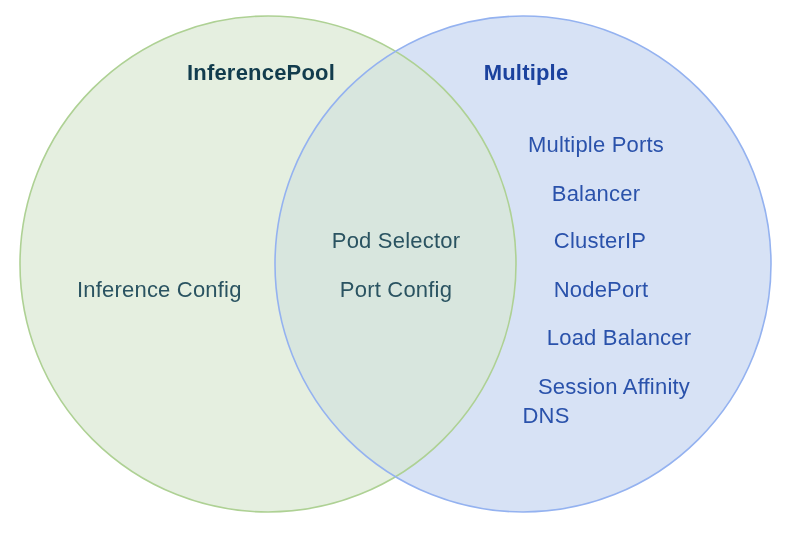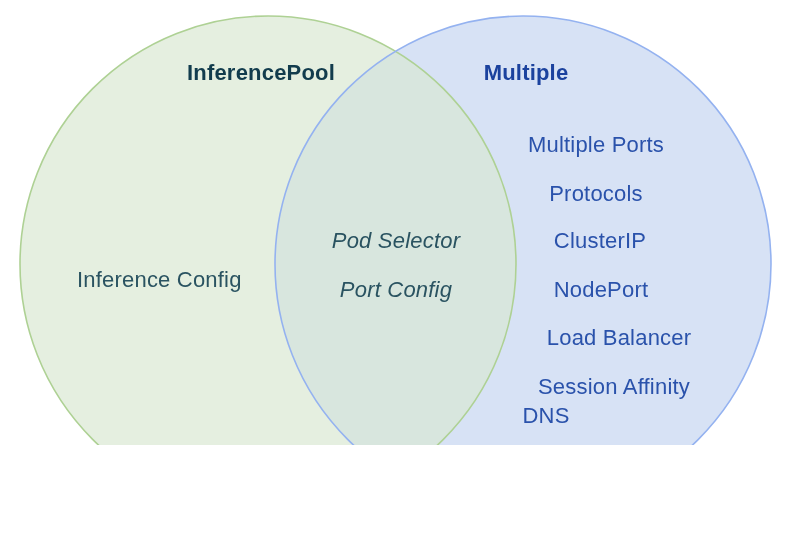--- a/index.html
+++ b/index.html
@@ -3,21 +3,21 @@
 <meta charset="utf-8">
 <style>
   html, body {
     margin: 0;
     padding: 0;
     background: #ffffff;
   }
   #stage {
     position: relative;
     width: 800px;
-    height: 445px;
+    height: 533px;
     background: var(--background, #ffffff);
     overflow: hidden;
     font-family: "Liberation Sans", "DejaVu Sans", sans-serif;
   }
   #venn-svg {
     position: absolute;
     left: 0;
     top: 0;
     width: 800px;
     height: 533px;
@@ -31,21 +31,21 @@
   }
   .title {
     font-size: 22px;
     font-weight: bold;
     line-height: 24px;
     transform: translateX(-50%);
   }
   .left-title   { color: var(--left-title-color, #123c4d); }
   .right-title  { color: var(--right-title-color, #1b429e); }
   .left-item    { color: var(--left-item-color, #2a5361); }
-  .overlap-item { color: var(--left-item-color, #2a5361); transform: translateX(-50%); font-style: italic; }
+  .overlap-item { color: var(--left-item-color, #2a5361); transform: translateX(-50%); }
   .right-item   { color: var(--right-item-color, #2a52ab); transform: translateX(-50%); }
 </style>
 </head>
 <body>
 
 <div id="stage">
 
   <svg id="venn-svg" viewBox="0 0 800 533" aria-hidden="true">
     <defs>
       <clipPath id="clip-left-circle">
@@ -57,26 +57,26 @@
     <circle cx="523" cy="264" r="248" stroke="none" fill="#d7e2f5"></circle>
     <circle cx="523" cy="264" r="248" stroke="none" clip-path="url(#clip-left-circle)" fill="#d8e6de"></circle>
 
     <circle cx="268" cy="264" r="248" fill="none" stroke-width="1.6" stroke="#aed194"></circle>
     <circle cx="523" cy="264" r="248" fill="none" stroke-width="1.6" stroke="#94b2f0"></circle>
   </svg>
 
   <div class="label title left-title" style="left:261px; top:61px">InferencePool</div>
   <div class="label title right-title" style="left:526px; top:61px">Multiple</div>
 
-  <div class="label left-item" style="left:77px; top:269px">Inference Config</div>
+  <div class="label left-item" style="left:77px; top:279px">Inference Config</div>
 
   <div class="label overlap-item" style="left:396px; top:230px">Pod Selector</div>
   <div class="label overlap-item" style="left:396px; top:279px">Port Config</div>
 
   <div class="label right-item" style="left:596px; top:134px">Multiple Ports</div>
-  <div class="label right-item" style="left:596px; top:183px">Protocols</div>
+  <div class="label right-item" style="left:596px; top:183px">Balancer</div>
   <div class="label right-item" style="left:600px; top:230px">ClusterIP</div>
   <div class="label right-item" style="left:601px; top:279px">NodePort</div>
   <div class="label right-item" style="left:619px; top:327px">Load Balancer</div>
   <div class="label right-item" style="left:614px; top:376px">Session Affinity</div>
   <div class="label right-item" style="left:546px; top:405px">DNS</div>
 
 </div>
 
 </body></html>

